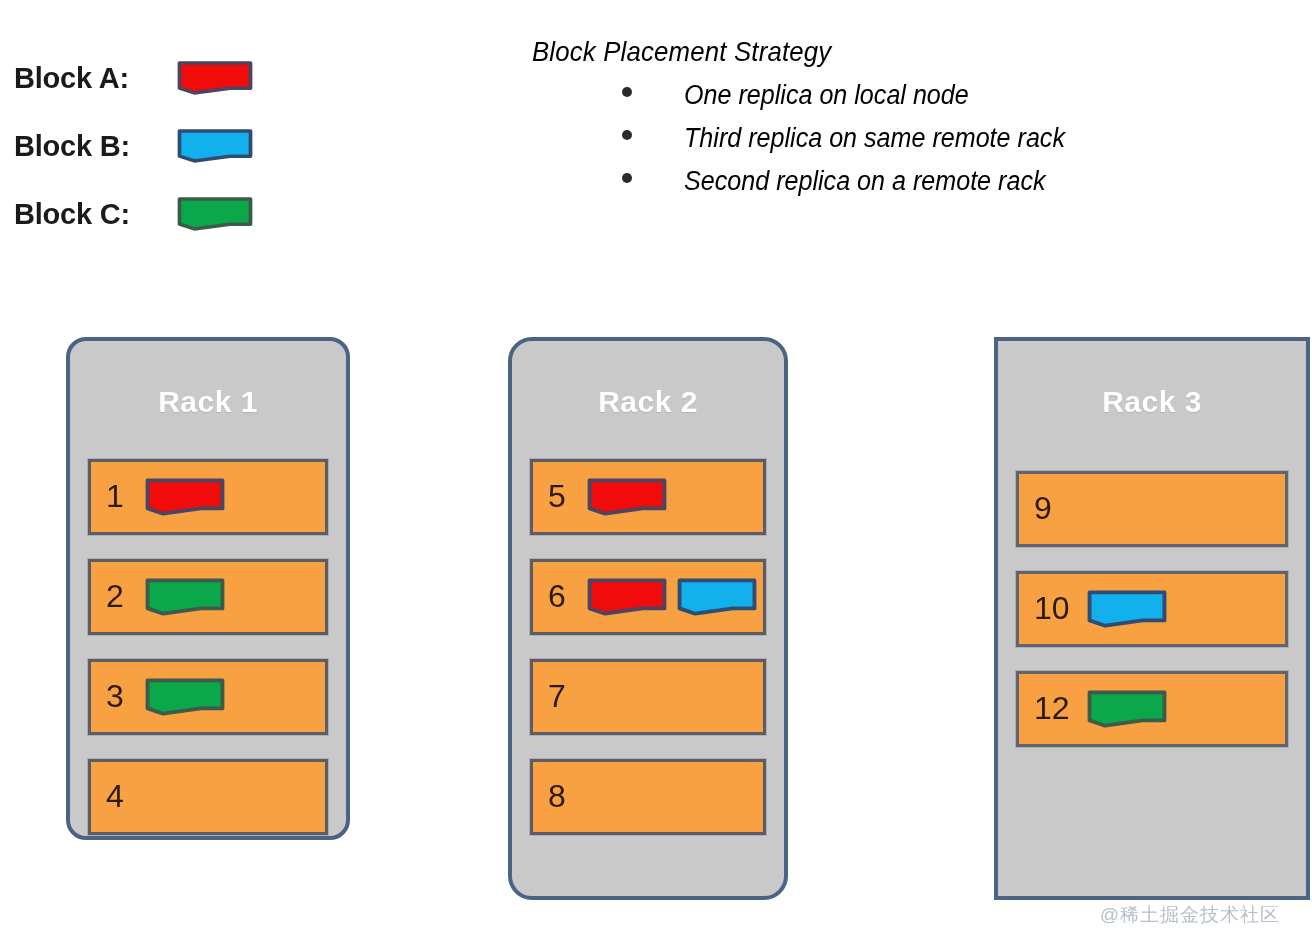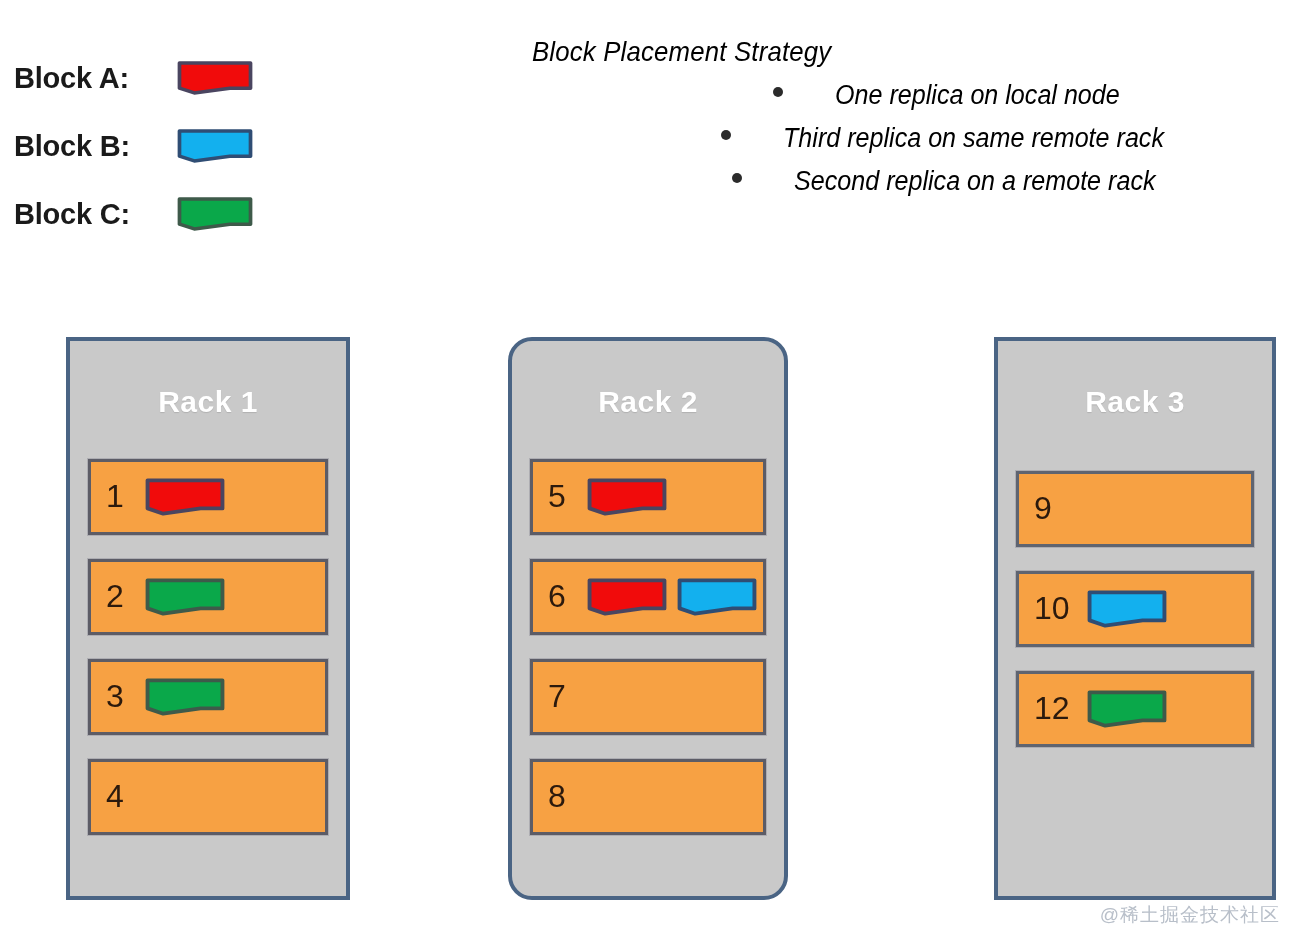--- a/index.html
+++ b/index.html
@@ -71,21 +71,20 @@
     padding: 0;
   }
   #strategy-bullets li {
     display: flex;
     align-items: baseline;
     font-size: 27px;
     font-style: italic;
     font-stretch: condensed;
     line-height: 43px;
     white-space: nowrap;
-    justify-content: center;
   }
   .bullet-dot {
     width: 10px;
     height: 10px;
     border-radius: 50%;
     background: #2b2b2b;
     margin-left: 90px;
     margin-right: 52px;
     flex: 0 0 auto;
     position: relative;
@@ -97,23 +96,23 @@
   }
 
   
   .rack {
     position: absolute;
     background: #c9c9c9;
     border: 4px solid #4a6484;
     box-sizing: border-box;
     box-shadow: 0 0 0 1px rgba(255,255,255,0.5);
   }
-  #rack-1 { left: 66px;  top: 337px; width: 284px; height: 563px; }
+  #rack-1 { left: 66px;  top: 337px; width: 284px; height: 503px; border-radius: 20px; }
   #rack-2 { left: 508px; top: 337px; width: 280px; height: 563px; border-radius: 24px; }
-  #rack-3 { left: 994px; top: 337px; width: 282px; height: 563px; }
+  #rack-3 { left: 994px; top: 337px; width: 316px; height: 563px; }
 
   .rack-title {
     position: absolute;
     top: 44px;
     left: 0;
     right: 0;
     text-align: center;
     color: #ffffff;
     font-size: 30px;
     font-weight: bold;

